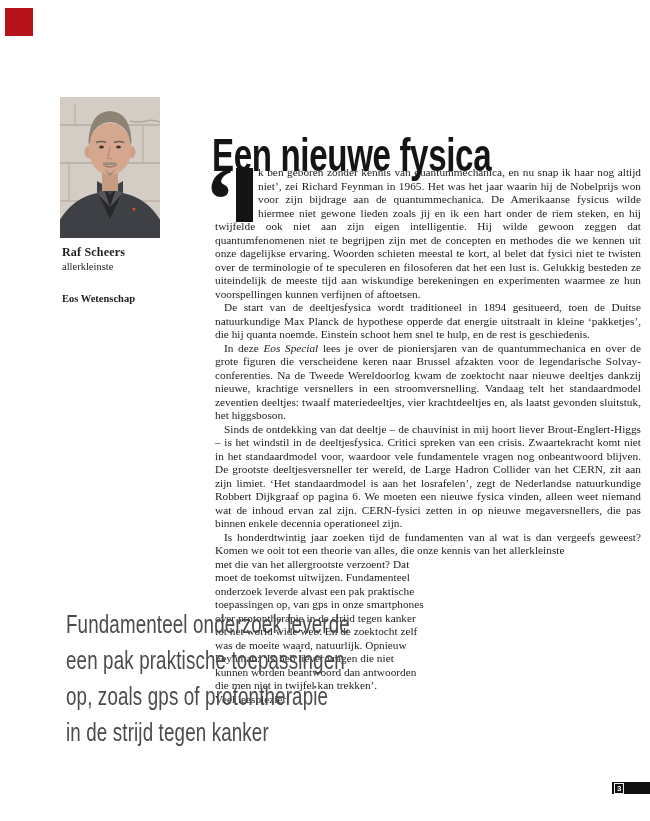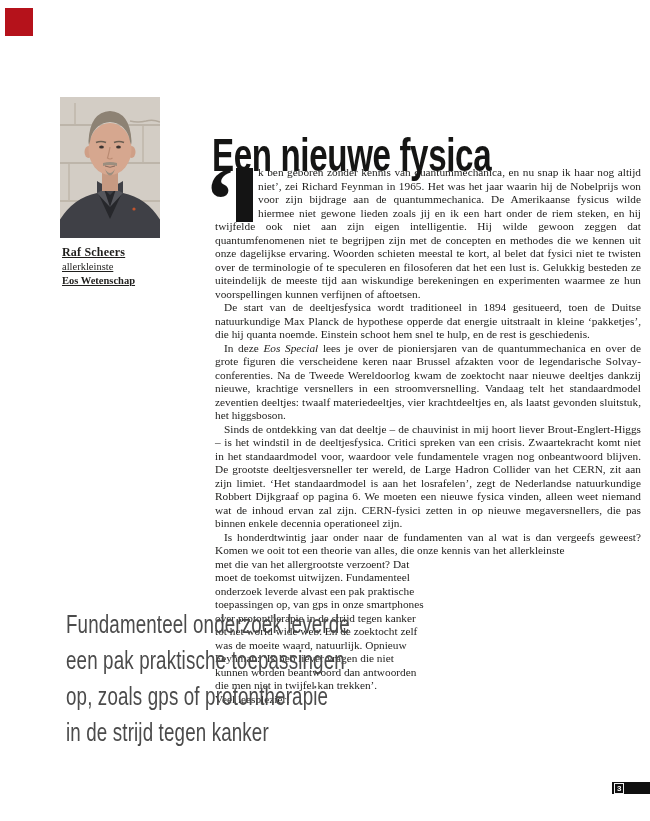--- a/index.html
+++ b/index.html
@@ -7,24 +7,24 @@
     position:relative; width:650px; height:821px; background:#ffffff;
     overflow:hidden; font-family:"Liberation Serif", serif;
   }
   .accent-square {
     position:absolute; left:5px; top:8px; width:28px; height:28px;
     background:#b5121b;
   }
   .photo {
     position:absolute; left:60px; top:97px; width:100px; height:141px;
   }
-  .byline { position:absolute; left:62px; top:244px; color:#1f1e1c;text-decoration:underline; }
+  .byline { position:absolute; left:62px; top:244px; color:#1f1e1c; }
   .byline .name { font:bold 12px/16px "Liberation Serif", serif; letter-spacing:.2px; }
   .byline .role { font:10.5px/13.5px "Liberation Serif", serif; }
-  .byline .org  { font:bold 10.5px/13.5px "Liberation Serif", serif; }
+  .byline .org  { font:bold 10.5px/13.5px "Liberation Serif", serif;margin-top:18px; }
   .title {
     position:absolute; left:212px; top:101px; color:#151514;
     font:bold 46px/1 "Liberation Sans", sans-serif;
     letter-spacing:-.5px; white-space:nowrap;
     transform:scaleX(.72); transform-origin:left top;
   }
   .drop-quote {
     position:absolute; left:204px; top:152px; color:#141414;
     font:bold 96px/1 "Liberation Serif", serif;
   }
@@ -105,21 +105,21 @@
 
   <div class="body-col">
     <p>
       <span class="drop-float">
           <span class="drop-bar">I</span>
         </span><span>k ben geboren zonder kennis van quantummechanica, en nu snap ik haar nog altijd niet’, zei Richard Feynman in 1965. Het was het jaar waarin hij de Nobelprijs won voor zijn bijdrage aan de quantummechanica. De Amerikaanse fysicus wilde hiermee niet gewone lieden zoals jij en ik een hart onder de riem steken, en hij twijfelde ook niet aan zijn eigen intelligentie. Hij wilde gewoon zeggen dat quantumfenomenen niet te begrijpen zijn met de concepten en methodes die we kennen uit onze dagelijkse ervaring. Woorden schieten meestal te kort, al belet dat fysici niet te twisten over de terminologie of te speculeren en filosoferen dat het een lust is. Gelukkig besteden ze uiteindelijk de meeste tijd aan wiskundige berekeningen en experimenten waarmee ze hun voorspellingen kunnen verfijnen of aftoetsen.</span>
     </p>
     <p class="indent">De start van de deeltjesfysica wordt traditioneel in 1894 gesitueerd, toen de Duitse natuurkundige Max Planck de hypothese opperde dat energie uitstraalt in kleine ‘pakketjes’, die hij quanta noemde. Einstein schoot hem snel te hulp, en de rest is geschiedenis.</p>
     <p class="indent"><span>In deze </span><span class="italic">Eos Special</span><span> lees je over de pioniersjaren van de quantummechanica en over de grote figuren die verscheidene keren naar Brussel afzakten voor de legendarische Solvay-conferenties. Na de Tweede Wereldoorlog kwam de zoektocht naar nieuwe deeltjes dankzij nieuwe, krachtige versnellers in een stroomversnelling. Vandaag telt het standaardmodel zeventien deeltjes: twaalf materiedeeltjes, vier krachtdeeltjes en, als laatst gevonden sluitstuk, het higgsboson.</span></p>
     <p class="indent">Sinds de ontdekking van dat deeltje – de chauvinist in mij hoort liever Brout-Englert-Higgs – is het windstil in de deeltjesfysica. Critici spreken van een crisis. Zwaartekracht komt niet in het standaardmodel voor, waardoor vele fundamentele vragen nog onbeantwoord blijven. De grootste deeltjesversneller ter wereld, de Large Hadron Collider van het CERN, zit aan zijn limiet. ‘Het standaardmodel is aan het losrafelen’, zegt de Nederlandse natuurkundige Robbert Dijkgraaf op pagina 6. We moeten een nieuwe fysica vinden, alleen weet niemand wat de inhoud ervan zal zijn. CERN-fysici zetten in op nieuwe megaversnellers, die pas binnen enkele decennia operationeel zijn.</p>
-    <p class="indent">Is honderdtwintig jaar onder naar de fundamenten van al wat is dan vergeefs geweest? Komen we ooit tot een theorie van alles, die onze kennis van het allerkleinste</p>
+    <p class="indent">Is honderdtwintig jaar zoeken tijd de fundamenten van al wat is dan vergeefs geweest? Komen we ooit tot een theorie van alles, die onze kennis van het allerkleinste</p>
     <p class="narrow">met die van het allergrootste verzoent? Dat moet de toekomst uitwijzen. Fundamenteel onderzoek leverde alvast een pak praktische toepassingen op, van gps in onze smartphones over protontherapie in de strijd tegen kanker tot het world wide web. En de zoektocht zelf was de moeite waard, natuurlijk. Opnieuw Feynman: ‘Ik heb liever vragen die niet kunnen worden beantwoord dan antwoorden die men niet in twijfel kan trekken’.</p>
     <p class="narrow">Veel leesplezier!</p>
   </div>
 
   <div class="pull-quote">Fundamenteel onderzoek leverde
 een pak praktische toepassingen
 op, zoals gps of protontherapie
 in de strijd tegen kanker</div>
 
   <div class="page-bar">

